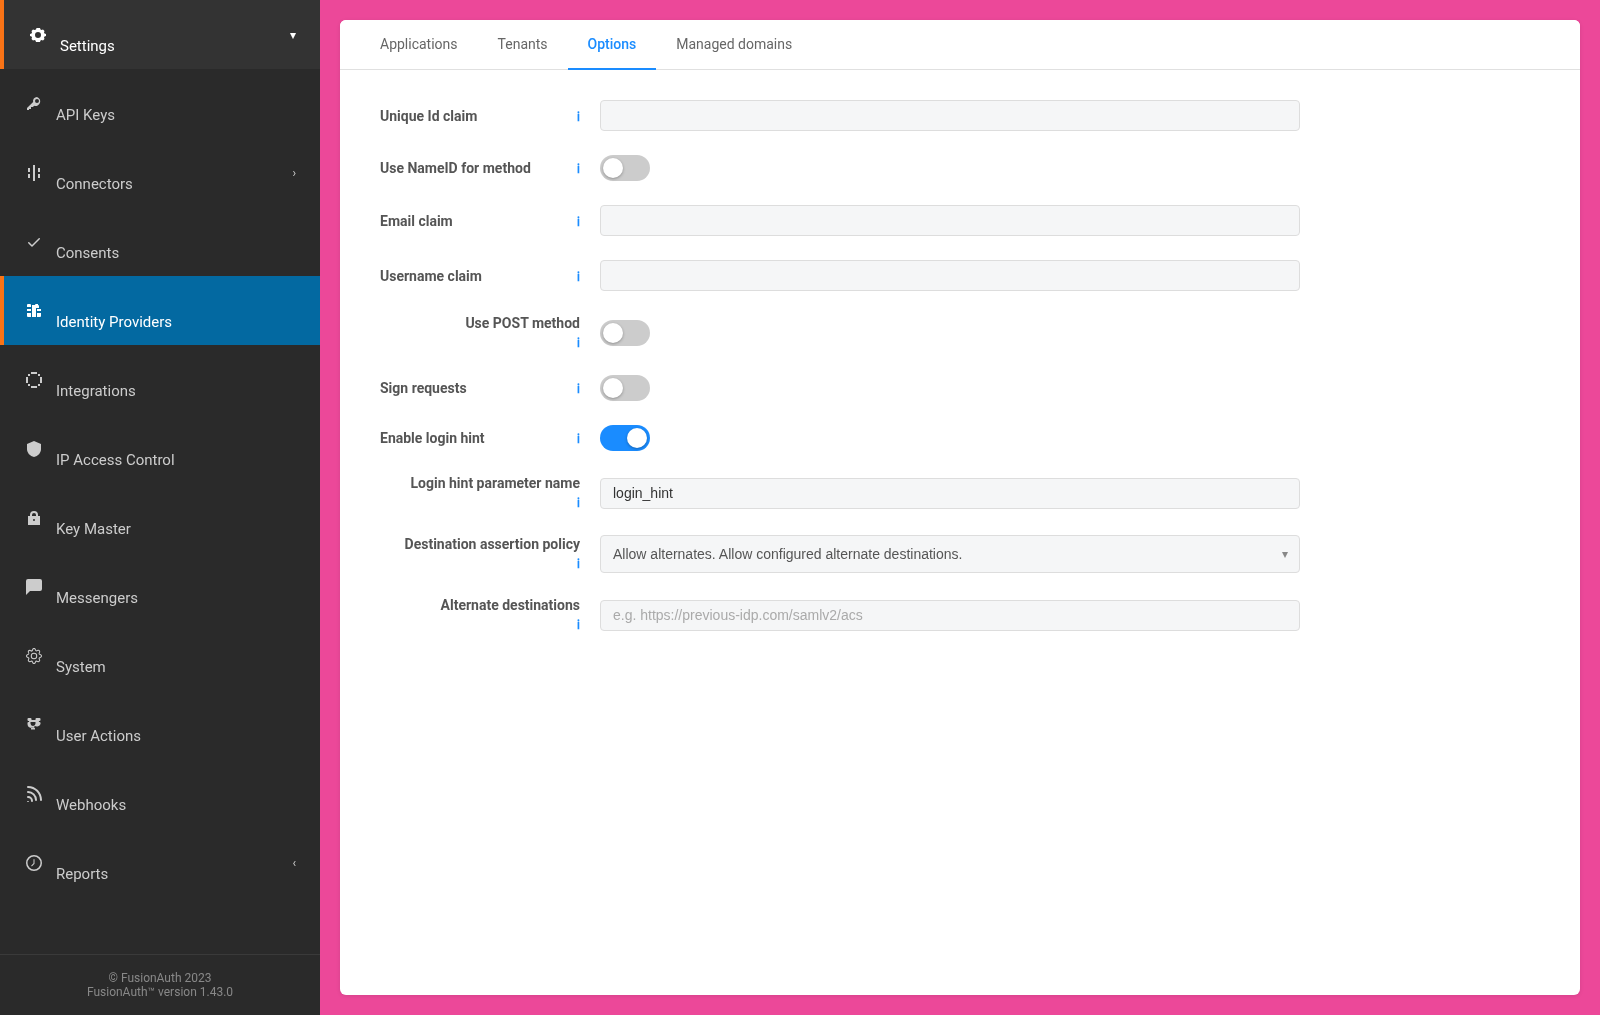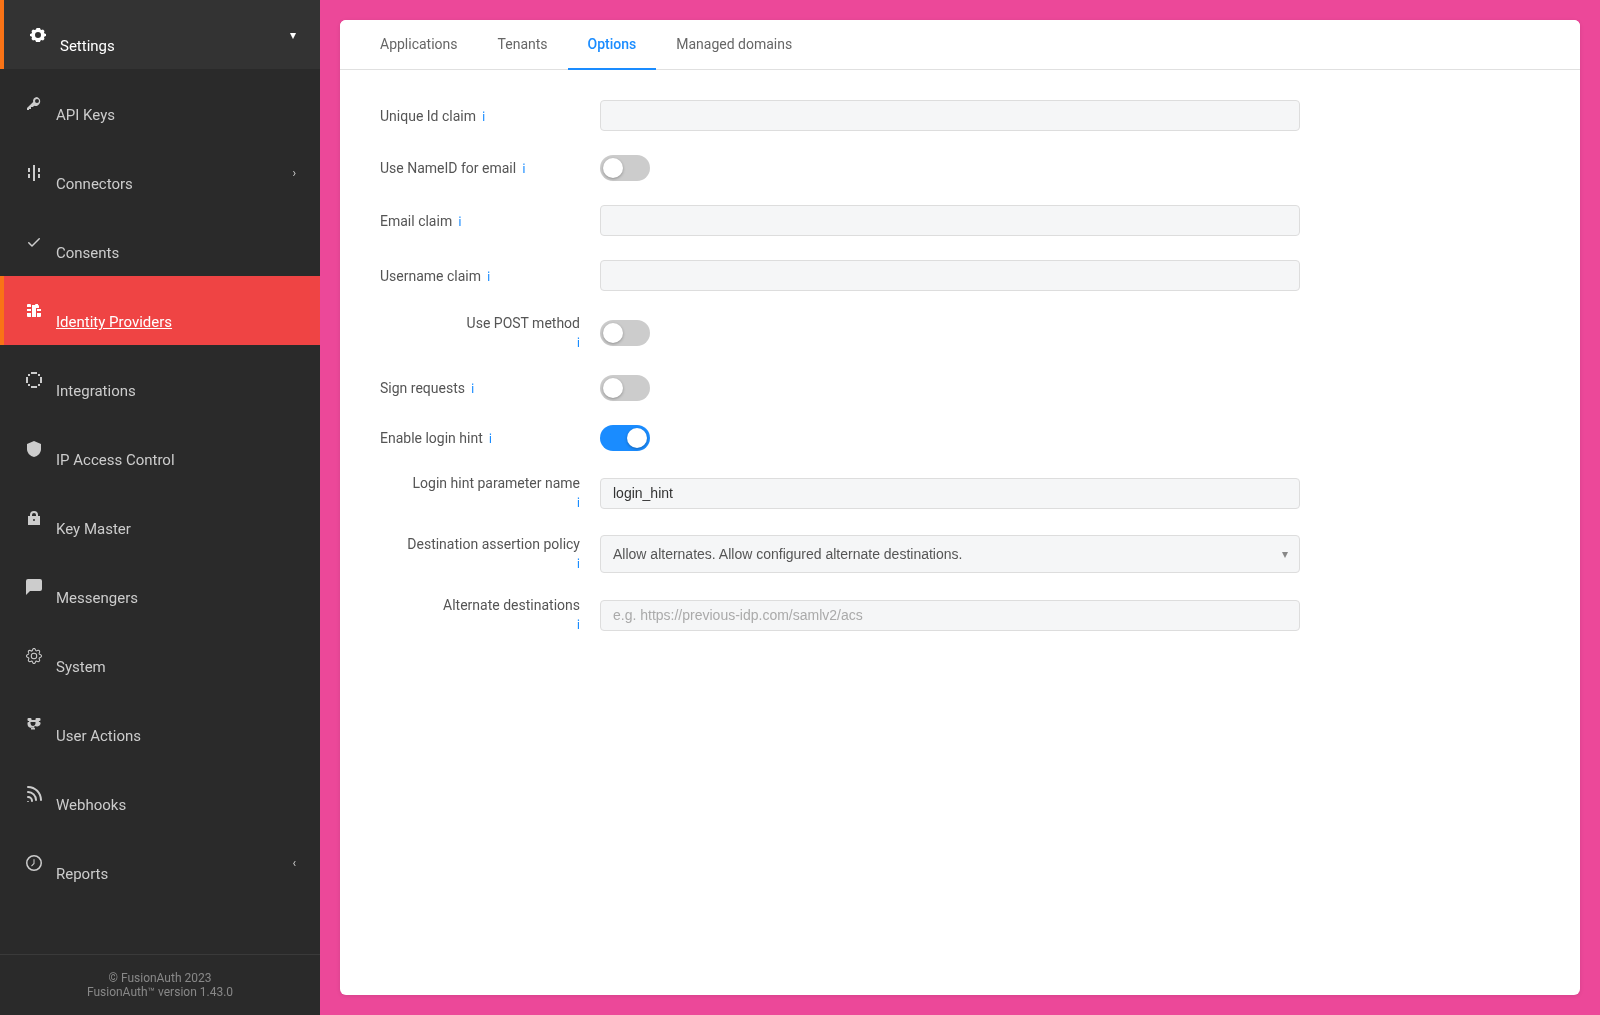--- a/index.html
+++ b/index.html
@@ -28,22 +28,21 @@
       padding: 14px 24px;
       color: #ccc;
       cursor: pointer;
       font-size: 15px;
       gap: 12px;
       transition: background 0.15s;
       position: relative;
     }
     .sidebar-item.active {
       color: #fff;
-      background: #ef4444;
-      text-decoration: underline;
+      background: #0369a1;
     }
     .sidebar-item.active::before {
       content: '';
       position: absolute;
       left: 0;
       top: 0;
       bottom: 0;
       width: 4px;
       background: #f97316;
     }
@@ -138,22 +137,23 @@
     }
 
     .form-label {
       width: 200px;
       text-align: right;
       font-size: 14px;
       color: #555;
       flex-shrink: 0;
       display: flex;
       align-items: center;
-      justify-content: flex-start;
+      justify-content: space-between;
       gap: 6px;
+      font-weight: bold;
     }
 
     .form-label .info-icon {
       color: #1a8cff;
       font-size: 13px;
       cursor: help;
     }
 
     .form-input {
       flex: 1;
@@ -380,21 +380,21 @@
       <div class="form-row">
         <label class="form-label">
           <span>Unique Id claim</span>
           <span class="info-icon" title="Info">ℹ</span>
         </label>
         <input class="form-input" type="text" style="">
       </div>
 
       <div class="form-row">
         <label class="form-label">
-          <span>Use NameID for email</span>
+          <span>Use NameID for method</span>
           <span class="info-icon" title="Info">ℹ</span>
         </label>
         <div class="toggle">
           <div class="toggle-track">
             <div class="toggle-thumb"></div>
           </div>
         </div>
       </div>
 
       <div class="form-row">

